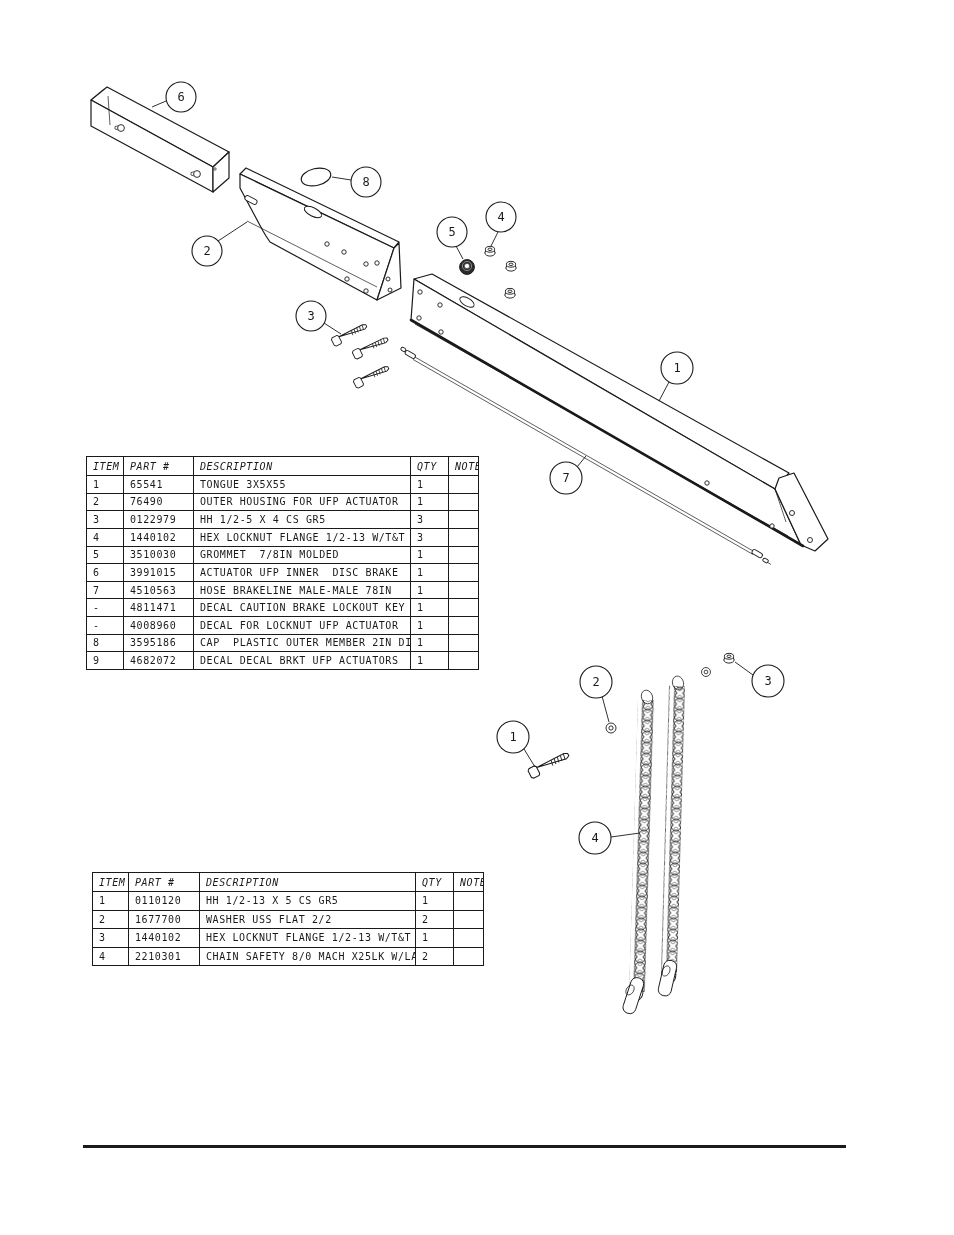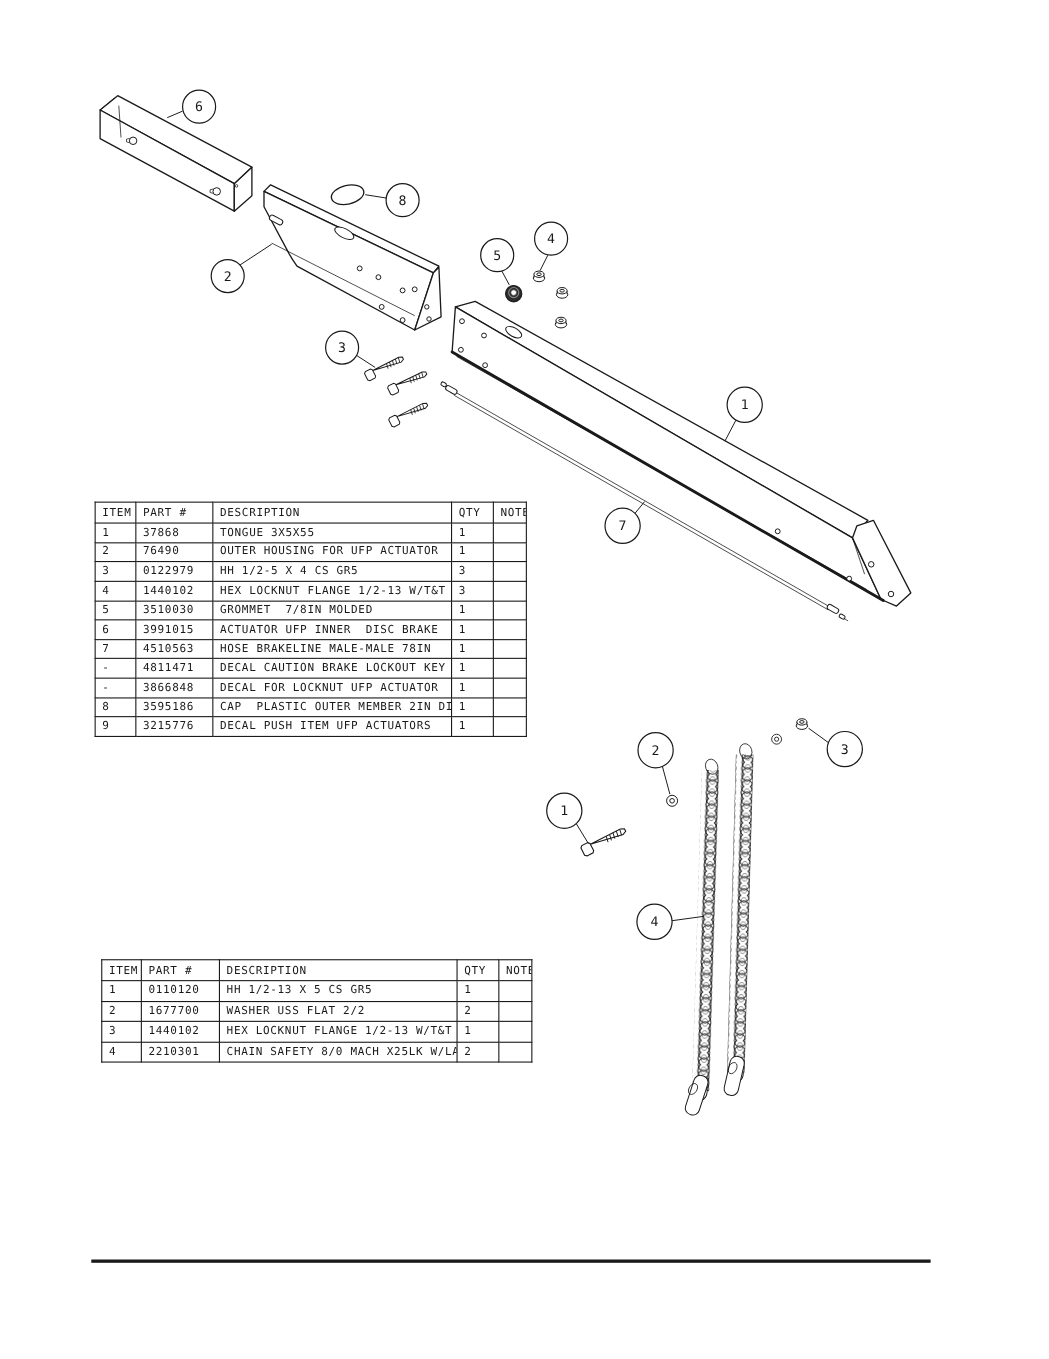--- a/index.html
+++ b/index.html
@@ -13,21 +13,21 @@
   .bl{fill:#ffffff;stroke:#1a1a1a;stroke-width:1.1;}
   .bt{font:12px "DejaVu Sans Mono",monospace;fill:#1a1a1a;text-anchor:middle;}
   .ld{stroke:#1a1a1a;stroke-width:0.9;}
   .sym{stroke:#1a1a1a;stroke-width:0.9;fill:#ffffff;}
   
   table.parts-table{position:absolute;border-collapse:collapse;table-layout:fixed;background:#fff;
         border:1.6px solid #1a1a1a;}
   .parts-table th,.parts-table td{border:1px solid #1a1a1a;font:normal 10px "DejaVu Sans Mono",monospace;
         letter-spacing:0.6px;color:#1a1a1a;text-align:left;padding:0 2px 0 6px;
         white-space:pre;overflow:hidden;}
-  .parts-table th{height:18px;}
+  .parts-table th{height:18px;font-style:italic;}
   .parts-table td{height:16.6px;}
   .footer-rule{position:absolute;left:83px;top:1145px;width:763px;height:3px;background:#1a1a1a;}
 </style>
 </head>
 <body>
 
 <div class="page">
 
   <svg class="diagram" viewBox="0 0 954 1235" xmlns="http://www.w3.org/2000/svg">
     <defs>
@@ -243,21 +243,21 @@
           <th>ITEM</th>
           <th>PART #</th>
           <th>DESCRIPTION</th>
           <th>QTY</th>
           <th>NOTE</th>
         </tr>
     </thead>
     <tbody>
         <tr>
           <td>1</td>
-          <td>37868</td>
+          <td>65541</td>
           <td>TONGUE 3X5X55</td>
           <td>1</td>
           <td></td>
         </tr>
         <tr>
           <td>2</td>
           <td>76490</td>
           <td>OUTER HOUSING FOR UFP ACTUATOR</td>
           <td>1</td>
           <td></td>
@@ -299,36 +299,36 @@
         </tr>
         <tr>
           <td>-</td>
           <td>4811471</td>
           <td>DECAL CAUTION BRAKE LOCKOUT KEY</td>
           <td>1</td>
           <td></td>
         </tr>
         <tr>
           <td>-</td>
-          <td>3866848</td>
+          <td>4008960</td>
           <td>DECAL FOR LOCKNUT UFP ACTUATOR</td>
           <td>1</td>
           <td></td>
         </tr>
         <tr>
           <td>8</td>
           <td>3595186</td>
           <td>CAP  PLASTIC OUTER MEMBER 2IN DI</td>
           <td>1</td>
           <td></td>
         </tr>
         <tr>
           <td>9</td>
-          <td>3215776</td>
-          <td>DECAL PUSH ITEM UFP ACTUATORS</td>
+          <td>4682072</td>
+          <td>DECAL DECAL BRKT UFP ACTUATORS</td>
           <td>1</td>
           <td></td>
         </tr>
       </tbody>
   </table>
 
   <table class="parts-table" style="left:92px;top:872px;width:391px;height:94px;">
     <colgroup>
       <col style="width:36px">
         <col style="width:71px">

